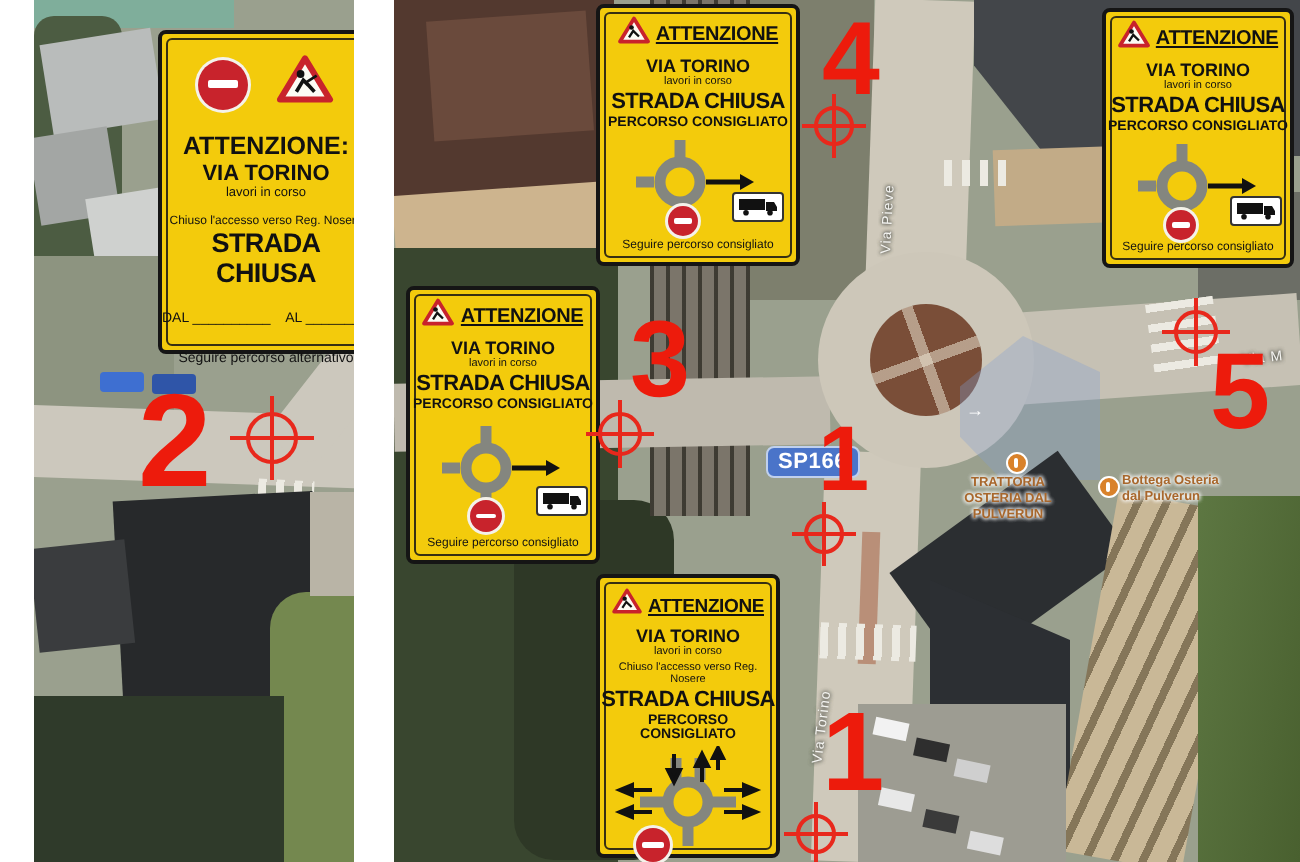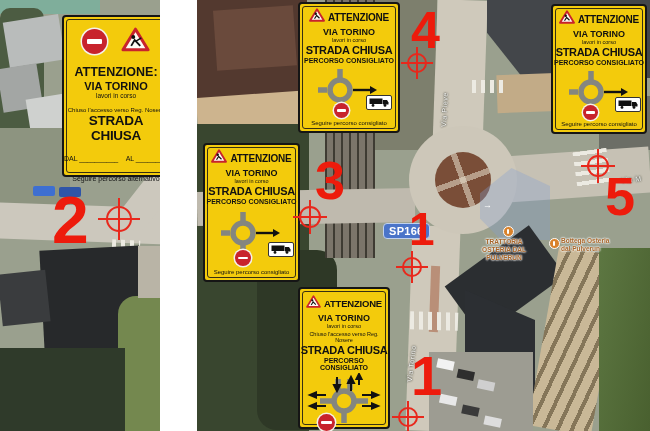--- a/index.html
+++ b/index.html
@@ -1,28 +1,28 @@
 <!DOCTYPE html>
 <html><head>
 <meta charset="utf-8">
 <style>
   html,body{margin:0;padding:0;background:#fff;}
   .stage{position:relative;width:650px;height:431px;background:#fff;overflow:hidden;
          font-family:"Liberation Sans",sans-serif;}
   .panel{position:absolute;top:0;height:431px;overflow:hidden;background:#9aa08e;}
-  .panel.left{left:0;width:160px;}
+  .panel.left{left:17px;width:160px;}
   .panel.right{left:197px;width:453px;}
   .lyr{position:absolute;}
   
   .sign{position:absolute;background:#F3CB0C;border:2px solid #151515;border-radius:4px;
         box-sizing:border-box;text-align:center;color:#111;z-index:5;}
   .sign::after{content:"";position:absolute;inset:2px;border:1px solid rgba(20,20,20,.85);
         border-radius:3px;pointer-events:none;}
   .s-head{display:flex;align-items:center;justify-content:center;gap:3px;margin-top:4px;}
-  .s-title{font-weight:bold;font-size:10px;letter-spacing:-.2px;}
+  .s-title{font-weight:bold;font-size:10px;letter-spacing:-.2px;text-decoration:underline;}
   .s-road{font-weight:bold;font-size:9px;margin-top:1px;}
   .s-sub{font-size:5.5px;}
   .s-access{font-size:5.5px;margin-top:2px;}
   .s-closed{font-weight:800;font-size:11px;letter-spacing:-.3px;margin-top:1px;}
   .s-advice{font-weight:800;font-size:7px;margin-top:1px;}
   .s-foot{font-size:6px;position:absolute;left:0;right:0;bottom:5px;}
   .s-diagram{position:relative;height:52px;margin-top:2px;}
   .noentry{background:#C8232C;border-radius:50%;box-shadow:0 0 0 1.5px #f4f2ea;position:relative;display:inline-block;}
   .noentry::after{content:"";position:absolute;left:19%;right:19%;top:41%;bottom:41%;
         background:#fff;border-radius:1px;}

